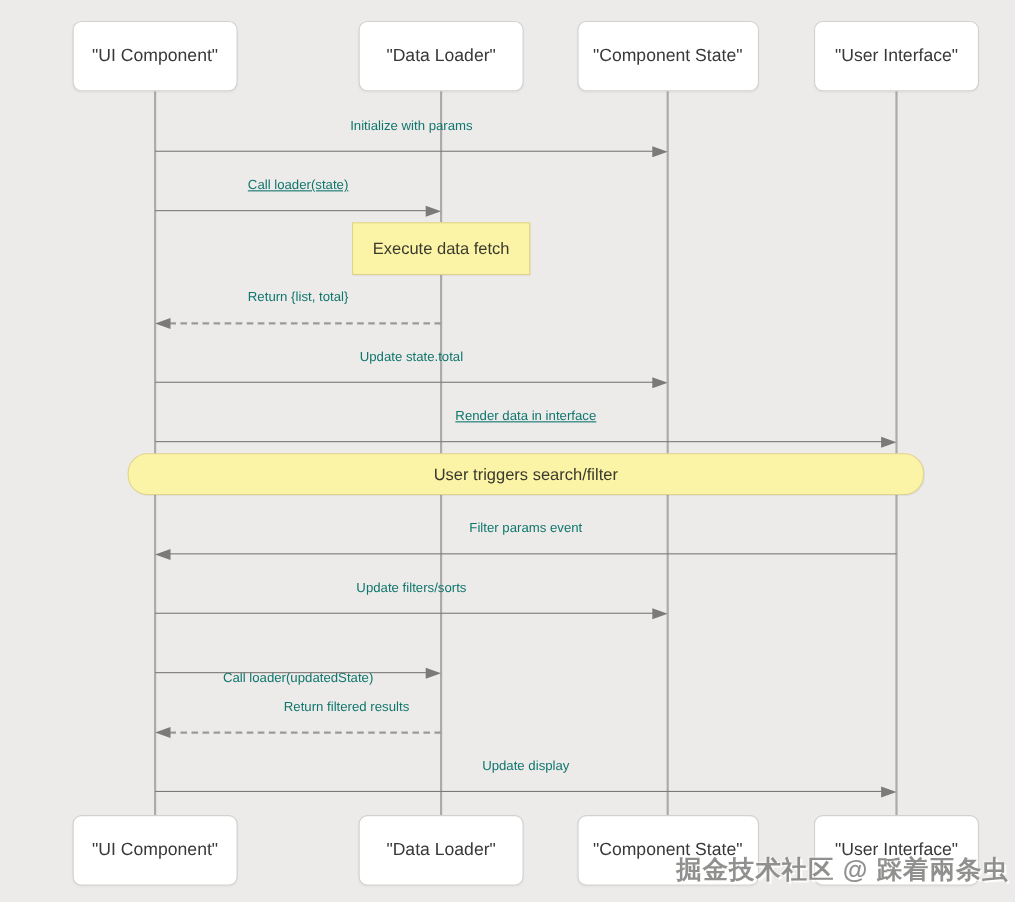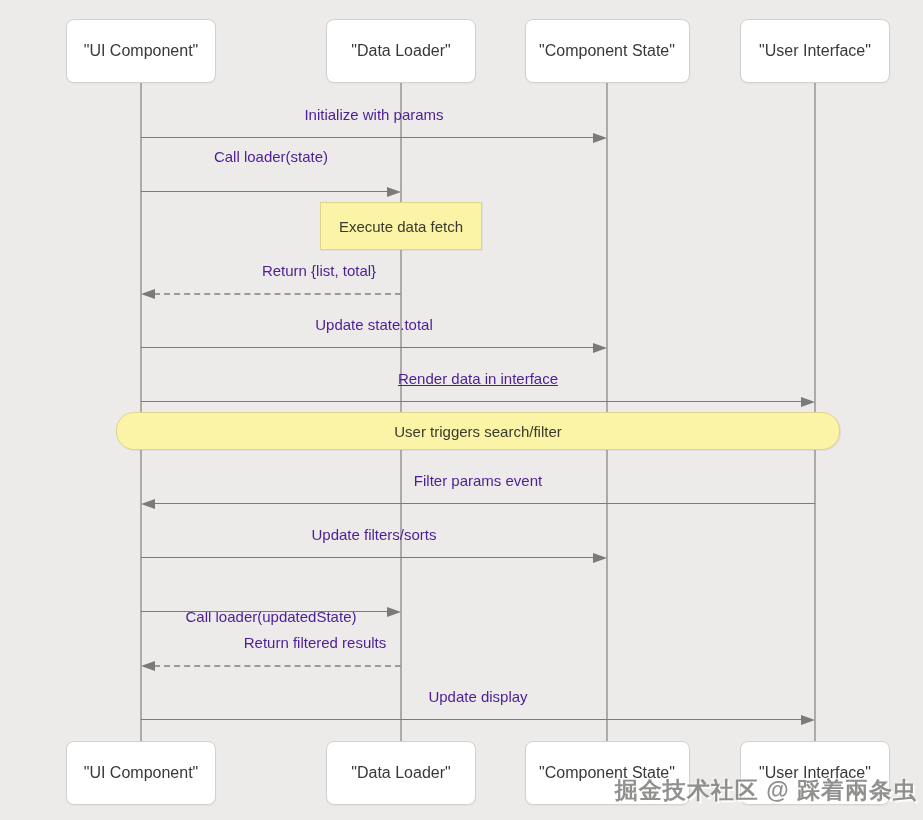--- a/index.html
+++ b/index.html
@@ -27,23 +27,23 @@
   }
   .lifeline{
     position:absolute;
     width:2px;
     background:var(--lifeline,#adaba9);
     z-index:0;
   }
   .msg-label{
     position:absolute;
     transform:translateX(-50%);
-    font-size:15px;
+    font-size:12px;
     line-height:19px;
-    color:#4c1d95;
+    color:#0f766e;
     white-space:nowrap;
     z-index:1;
   }
   .msg-line{
     position:absolute;
     height:0;
     border-top:1.5px solid var(--arrow,#7a7a78);
     z-index:1;
   }
   .msg-line.dashed{
@@ -96,24 +96,24 @@
   <div id="actors-top">
       <div class="actor" style="left: 66px; top: 19px; width: 150px;">"UI Component"</div>
       <div class="actor" style="left: 326px; top: 19px; width: 150px;">"Data Loader"</div>
       <div class="actor" style="left: 524.5px; top: 19px; width: 165px;">"Component State"</div>
       <div class="actor" style="left: 740px; top: 19px; width: 150px;">"User Interface"</div>
     </div>
   <div id="messages">
       <div class="msg-label" style="left: 374px; top: 105px;">Initialize with params</div>
       <div class="msg-line" style="left: 141px; top: 137px; width: 453px;"></div>
       <div class="arrow-head right" style="left: 593px; top: 132.5px;"></div>
-      <div class="msg-label" style="left: 271px; top: 147px;">Call loader(state)</div>
+      <div class="msg-label" style="left: 271px; top: 159px; text-decoration: underline;">Call loader(state)</div>
       <div class="msg-line" style="left: 141px; top: 191px; width: 247px;"></div>
       <div class="arrow-head right" style="left: 387px; top: 186.5px;"></div>
-      <div class="msg-label" style="left: 271px; top: 261px; margin-left: 48px;">Return {list, total}</div>
+      <div class="msg-label" style="left: 271px; top: 261px;">Return {list, total}</div>
       <div class="msg-line dashed" style="left: 154px; top: 293px; width: 247px;"></div>
       <div class="arrow-head left" style="left: 141px; top: 288.5px;"></div>
       <div class="msg-label" style="left: 374px; top: 315px;">Update state.total</div>
       <div class="msg-line" style="left: 141px; top: 347px; width: 453px;"></div>
       <div class="arrow-head right" style="left: 593px; top: 342.5px;"></div>
       <div class="msg-label" style="left: 478px; top: 369px; text-decoration: underline;">Render data in interface</div>
       <div class="msg-line" style="left: 141px; top: 401px; width: 661px;"></div>
       <div class="arrow-head right" style="left: 801px; top: 396.5px;"></div>
       <div class="msg-label" style="left: 478px; top: 471px;">Filter params event</div>
       <div class="msg-line" style="left: 154px; top: 503px; width: 661px;"></div>

